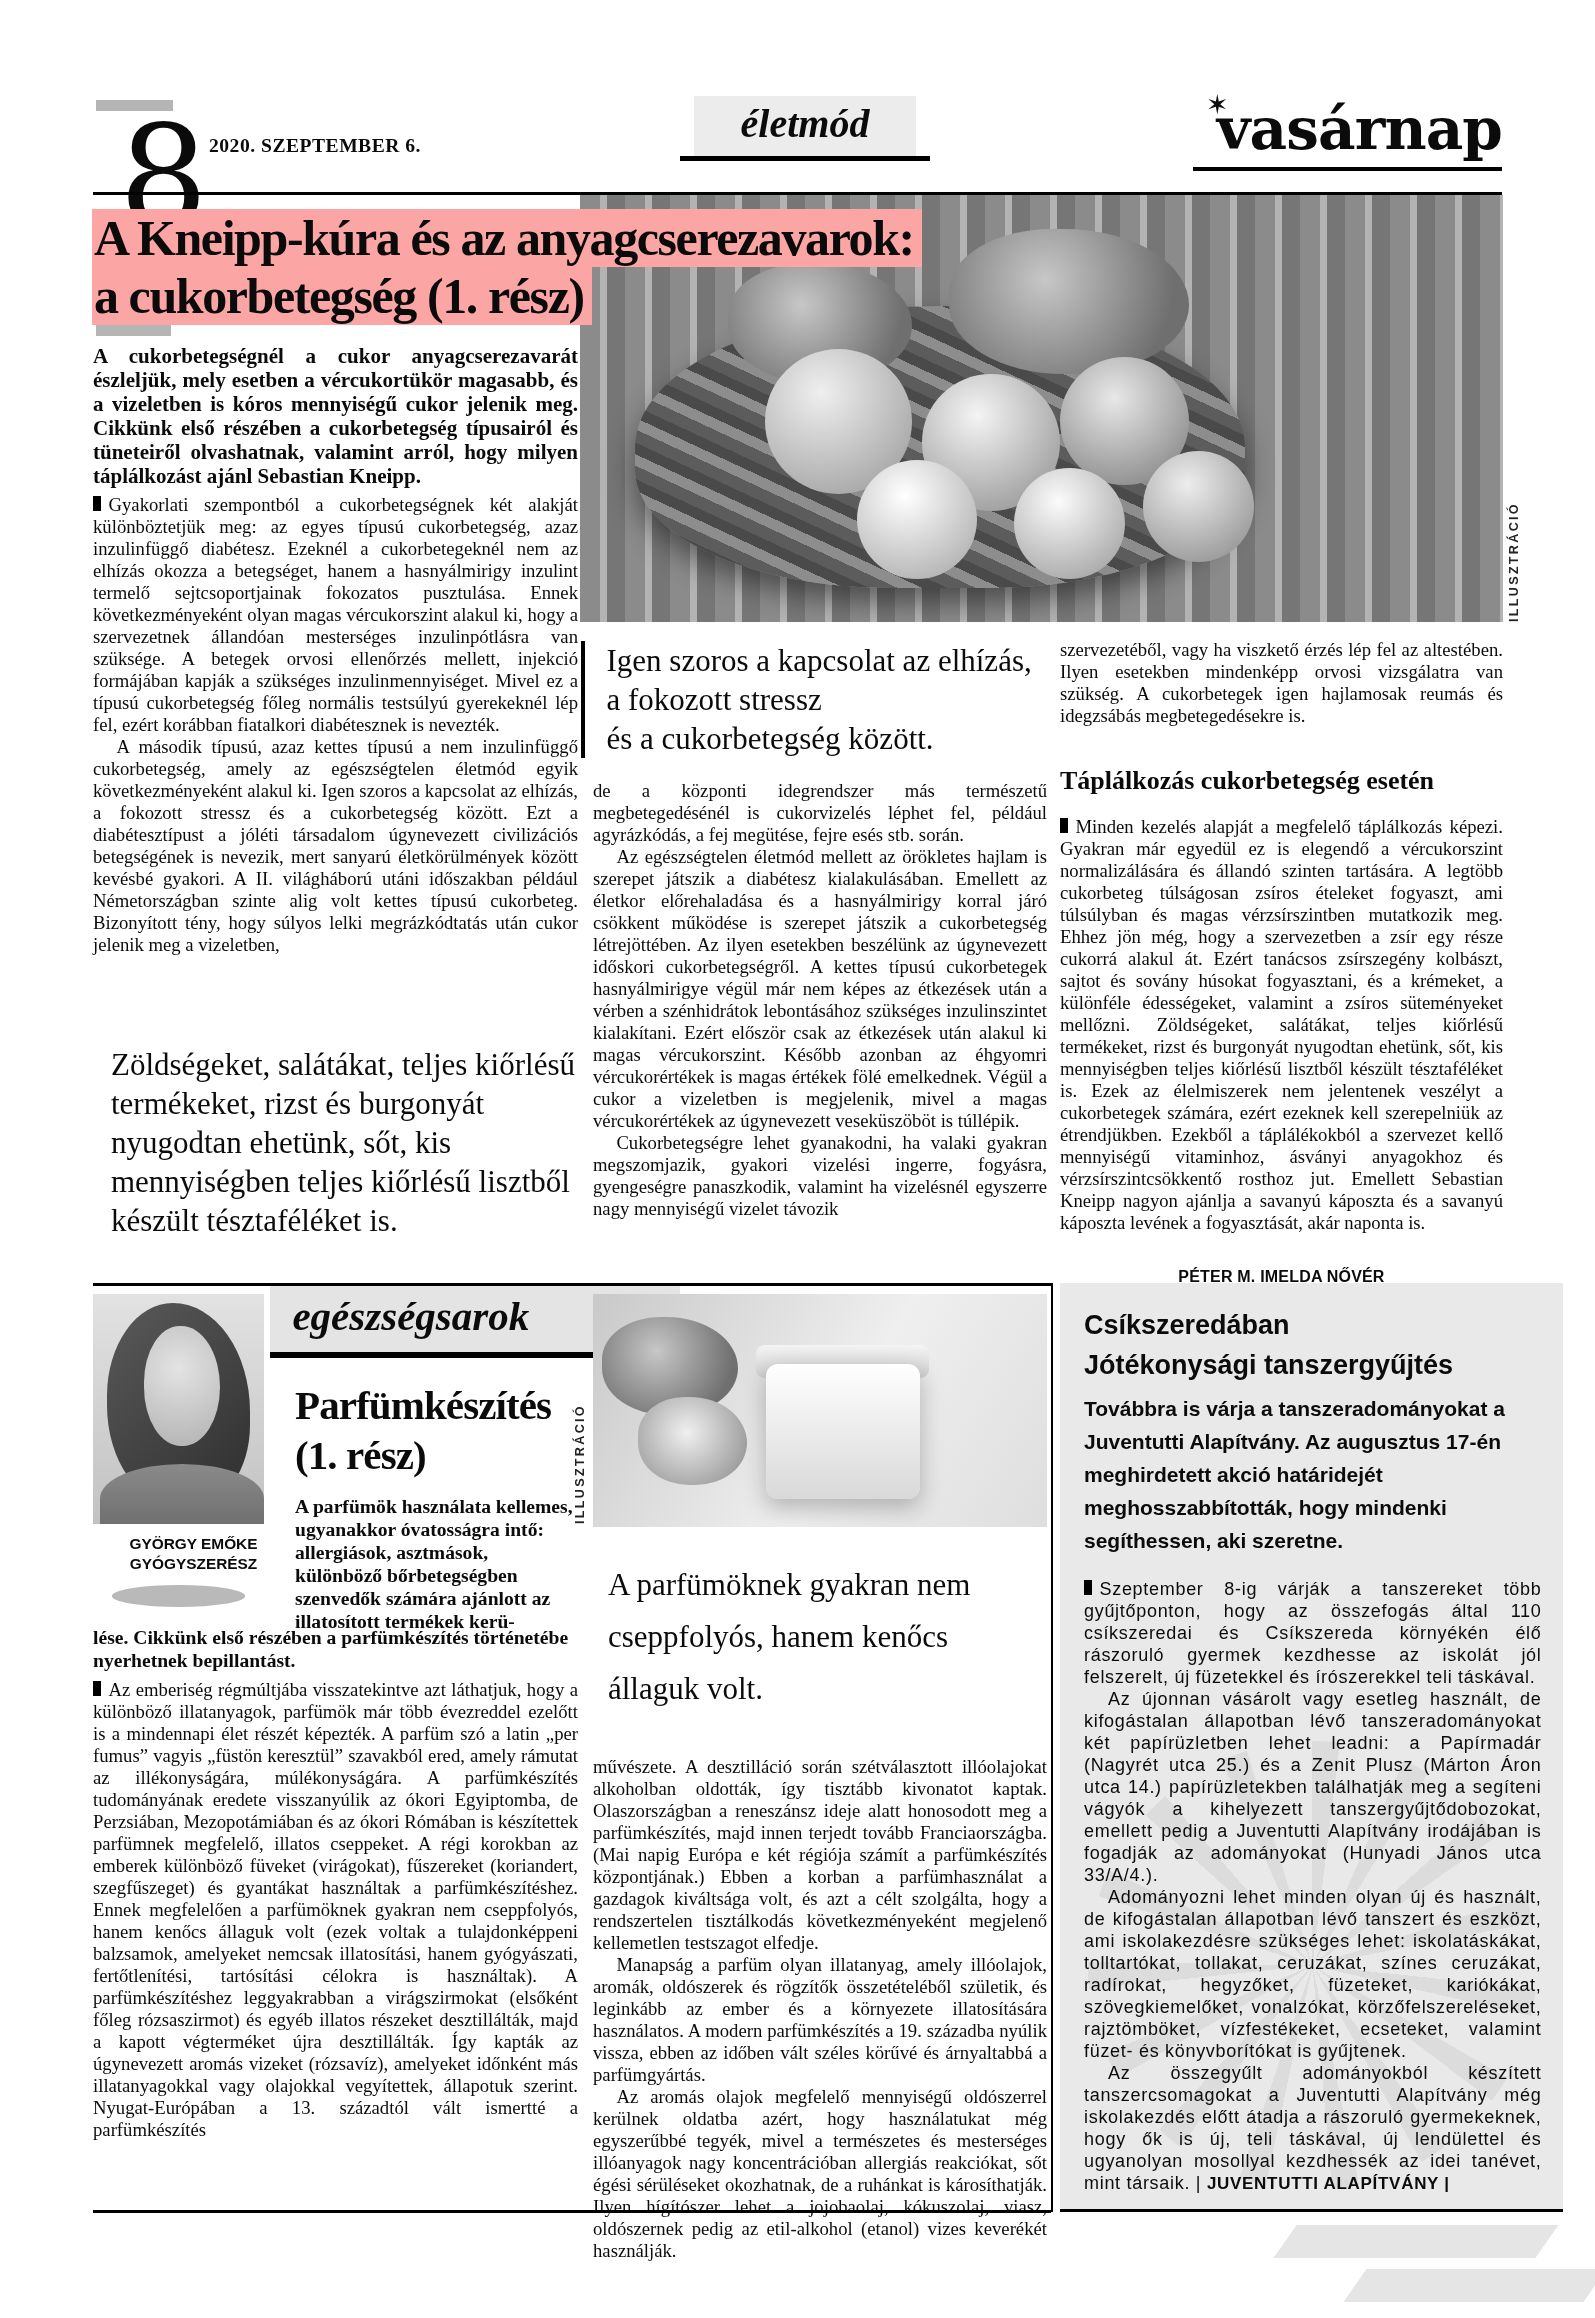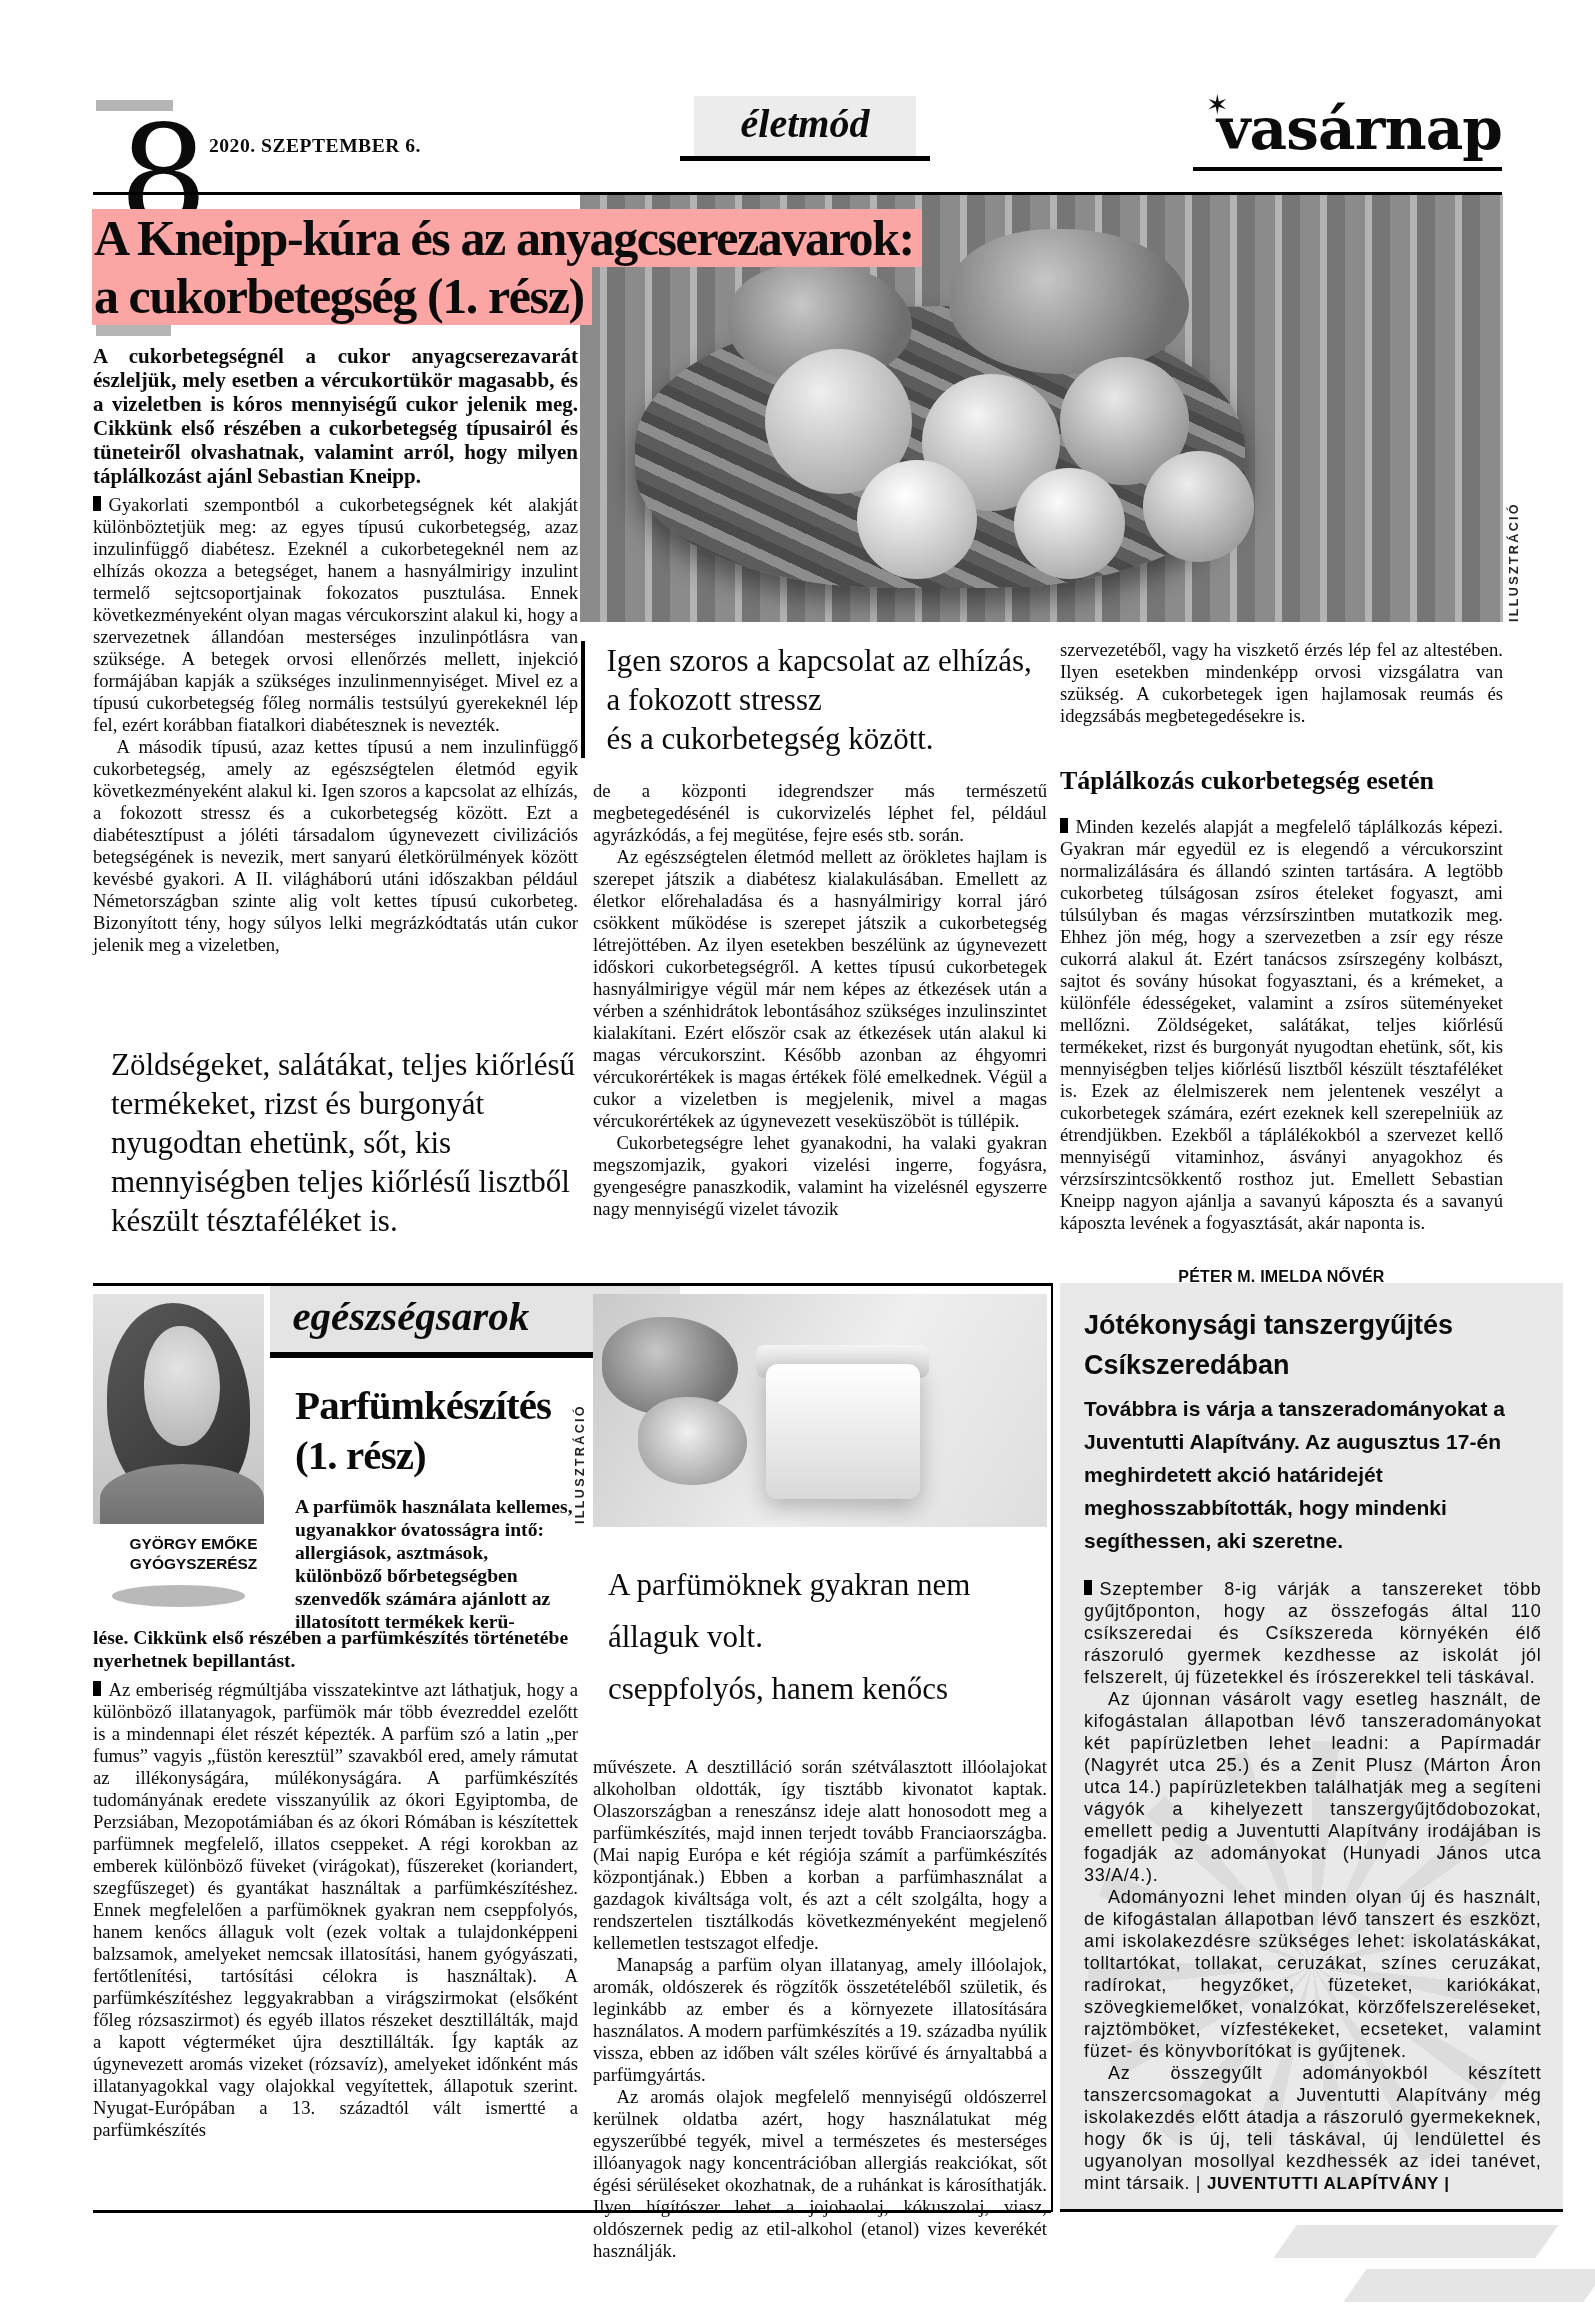--- a/index.html
+++ b/index.html
@@ -173,35 +173,35 @@
   <div class="abs photo" id="photo-jar" style="left:593px;top:1294px;width:454px;height:233px;">
     <div class="leafy" style="left:2%;top:10%;width:30%;height:42%;"></div>
     <div class="leafy" style="left:10%;top:44%;width:24%;height:38%;background:radial-gradient(circle at 45% 40%,#f0f0f0,#9c9c9c 80%);"></div>
     <div class="jar-lid"></div>
     <div class="jar-body"></div>
   </div>
   <div class="abs credit-vert" style="left:573px;top:1365px;height:159px;">ILLUSZTRÁCIÓ</div>
 
   <div class="abs" style="left:608px;top:1559px;width:439px;">
     <div class="pullquote" style="line-height:52px;">A parfümöknek gyakran nem</div>
+    <div class="pullquote" style="line-height:52px;">cseppfolyós, hanem kenőcs</div>
     <div class="pullquote" style="line-height:52px;">állaguk volt.</div>
-    <div class="pullquote" style="line-height:52px;">cseppfolyós, hanem kenőcs</div>
   </div>
 
   <div class="abs bodycol" style="left:593px;top:1756px;width:454px;">
     <p><span>művészete. A desztilláció során szétválasztott illóolajokat alkoholban oldották, így tisztább kivonatot kaptak. Olaszországban a reneszánsz ideje alatt honosodott meg a parfümkészítés, majd innen terjedt tovább Franciaországba. (Mai napig Európa e két régiója számít a parfümkészítés központjának.) Ebben a korban a parfümhasználat a gazdagok kiváltsága volt, és azt a célt szolgálta, hogy a rendszertelen tisztálkodás következményeként megjelenő kellemetlen testszagot elfedje.</span></p>
     <p class="indent"><span>Manapság a parfüm olyan illatanyag, amely illóolajok, aromák, oldószerek és rögzítők összetételéből születik, és leginkább az ember és a környezete illatosítására használatos. A modern parfümkészítés a 19. századba nyúlik vissza, ebben az időben vált széles körűvé és árnyaltabbá a parfümgyártás.</span></p>
     <p class="indent"><span>Az aromás olajok megfelelő mennyiségű oldószerrel kerülnek oldatba azért, hogy használatukat még egyszerűbbé tegyék, mivel a természetes és mesterséges illóanyagok nagy koncentrációban allergiás reakciókat, sőt égési sérüléseket okozhatnak, de a ruhánkat is károsíthatják. Ilyen hígítószer lehet a jojobaolaj, kókuszolaj, viasz, oldószernek pedig az etil-alkohol (etanol) vizes keverékét használják.</span></p>
   </div>
 
   <div class="abs" id="charity" style="left:1060px;top:1283px;width:503px;height:929px;box-sizing:border-box;">
     <div class="abs rays" style="left:28px;top:458px;width:449px;height:449px;"></div>
     <div class="pad">
+      <div class="ch-title">Csíkszeredában</div>
       <div class="ch-title">Jótékonysági tanszergyűjtés</div>
-      <div class="ch-title">Csíkszeredában</div>
       <div class="ch-intro">Továbbra is várja a tanszeradományokat a Juventutti Alapítvány. Az augusztus 17-én meghirdetett akció határidejét meghosszabbították, hogy mindenki segíthessen, aki szeretne.</div>
       <div class="ch-body">
         <p><span class="bullet"></span><span>Szeptember 8-ig várják a tanszereket több gyűjtőponton, hogy az összefogás által 110 csíkszeredai és Csíkszereda környékén élő rászoruló gyermek kezdhesse az iskolát jól felszerelt, új füzetekkel és írószerekkel teli táskával.</span></p>
         <p class="indent"><span>Az újonnan vásárolt vagy esetleg használt, de kifogástalan állapotban lévő tanszeradományokat két papírüzletben lehet leadni: a Papírmadár (Nagyrét utca 25.) és a Zenit Plusz (Márton Áron utca 14.) papírüzletekben találhatják meg a segíteni vágyók a kihelyezett tanszergyűjtődobozokat, emellett pedig a Juventutti Alapítvány irodájában is fogadják az adományokat (Hunyadi János utca 33/A/4.).</span></p>
         <p class="indent"><span>Adományozni lehet minden olyan új és használt, de kifogástalan állapotban lévő tanszert és eszközt, ami iskolakezdésre szükséges lehet: iskolatáskákat, tolltartókat, tollakat, ceruzákat, színes ceruzákat, radírokat, hegyzőket, füzeteket, kariókákat, szövegkiemelőket, vonalzókat, körzőfelszereléseket, rajztömböket, vízfestékeket, ecseteket, valamint füzet- és könyvborítókat is gyűjtenek.</span></p>
         <p class="indent"><span>Az összegyűlt adományokból készített tanszercsomagokat a Juventutti Alapítvány még iskolakezdés előtt átadja a rászoruló gyermekeknek, hogy ők is új, teli táskával, új lendülettel és ugyanolyan mosollyal kezdhessék az idei tanévet, mint társaik. | </span><span class="ch-sig">JUVENTUTTI ALAPÍTVÁNY</span><span class="ch-sig"> |</span></p>
       </div>
     </div>
   </div>
 

